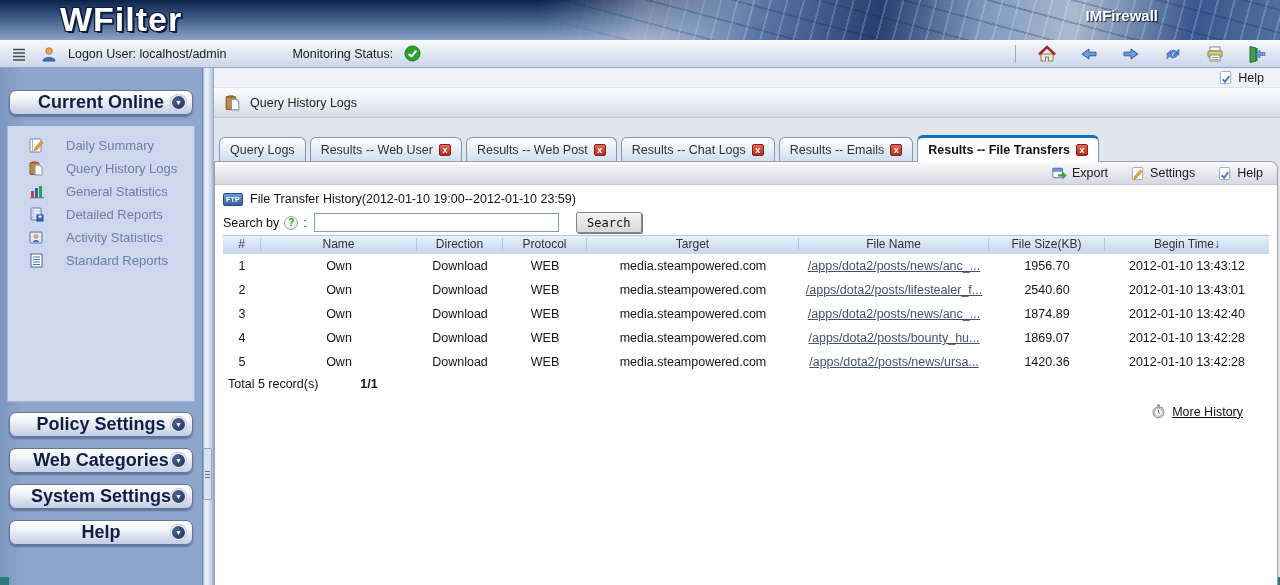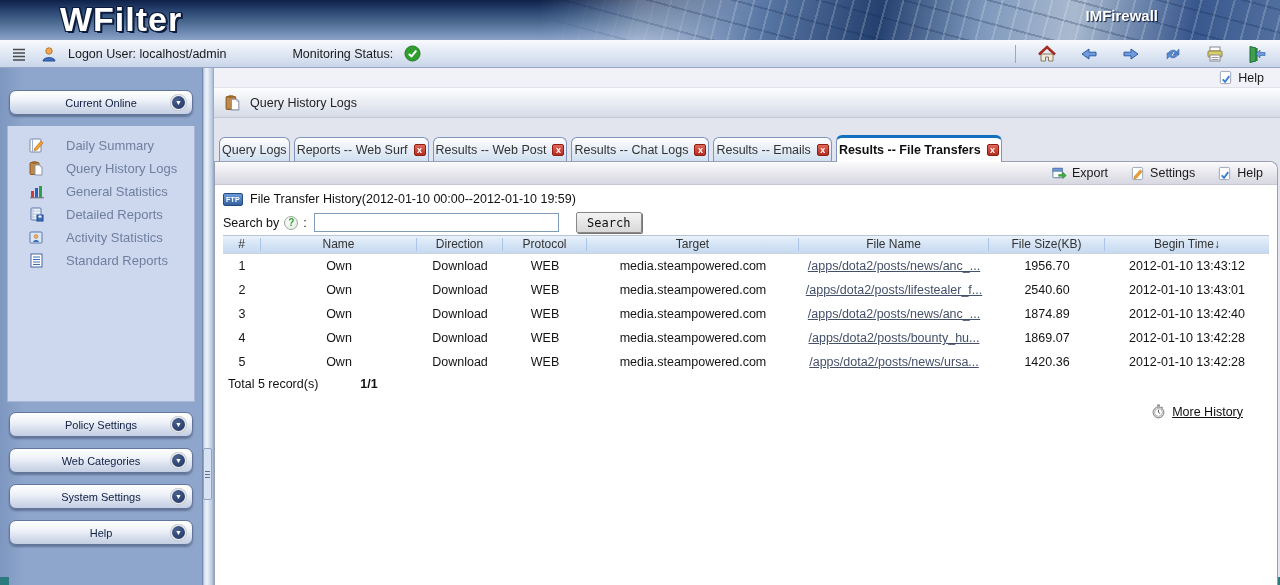--- a/index.html
+++ b/index.html
@@ -29,41 +29,41 @@
 .ico-flip{transform:scaleX(-1);}
 
 
 .main{display:flex;height:517px;}
 
 
 .sidebar{width:202px;background:linear-gradient(90deg,#7e97c0 0,#8ea6cb 12%,#8ea6cb 100%);padding-top:22px;}
 .sb-btn{height:25px;margin:0 9px 11px;border:1px solid #63759a;border-radius:7px;
   background:linear-gradient(180deg,#ffffff 0%,#eef2f8 40%,#d4dceb 75%,#c3cfe4 100%);
   box-shadow:0 2px 2px rgba(20,30,60,.35);display:flex;align-items:center;justify-content:center;position:relative;cursor:pointer;}
-.sb-btn .lbl{font-size:11px;font-weight:normal;color:#0e1e44;}
+.sb-btn .lbl{font-size:18px;font-weight:bold;color:#0e1e44;}
 .chev{position:absolute;right:5px;top:3px;width:17px;height:17px;border-radius:50%;background:#f2f5fa;box-shadow:inset 0 0 2px rgba(0,0,0,.45);display:flex;align-items:center;justify-content:center;cursor:pointer;}
 .chev i{font-style:normal;width:13px;height:13px;border-radius:50%;background:radial-gradient(circle at 35% 30%,#4a628f,#1d3260);color:#fff;font-size:7px;line-height:13px;text-align:center;}
 .sb-body{margin:0 7px 10px;background:#cdd7ee;border:1px solid #a8b6d6;border-top:none;height:276px;padding-top:8px;}
 .sb-item{display:flex;align-items:center;gap:21px;padding:3px 0 3px 20px;cursor:pointer;}
 .sb-item .lbl{font-size:13px;color:#6f7f9e;}
 
 
 .splitter{width:12px;background:linear-gradient(90deg,#5a6f96 0,#cfdcee 2px,#eef3fa 5px,#b9c9e0 10px,#8fa3c4 12px);position:relative;cursor:col-resize;}
 .grip{position:absolute;top:380px;left:1px;width:9px;height:52px;background:#d7e2f2;border:1px solid #8fa3c4;border-radius:2px;display:flex;flex-direction:column;align-items:center;justify-content:center;gap:2px;}
 .grip b{width:5px;height:1px;background:#5a6f96;}
 
 
 .content{flex:1;display:flex;flex-direction:column;background:#e2e5ee;min-width:0;}
 .help-strip{height:20px;background:#f0f2f8;display:flex;align-items:center;justify-content:flex-end;padding-right:16px;border-bottom:1px solid #e0e2ea;}
 .act{display:flex;align-items:center;gap:5px;font-size:12.5px;color:#1a1a1a;cursor:pointer;white-space:nowrap;}
 .crumb-bar{height:30px;background:linear-gradient(180deg,#fcfdfe 0%,#e8ebf2 55%,#d5dae6 100%);border-bottom:1px solid #c2c8d6;display:flex;align-items:center;gap:8px;padding-left:10px;font-size:12.5px;color:#222;}
 
 
 .tab-strip{height:43px;display:flex;align-items:flex-end;gap:4px;padding-left:5px;position:relative;z-index:2;}
-.tab{height:24px;display:flex;align-items:center;gap:6px;padding:0 2px;border:1px solid #7e95bd;border-bottom:none;border-radius:6px 6px 0 0;
+.tab{height:24px;display:flex;align-items:center;gap:6px;padding:0 10px;border:1px solid #7e95bd;border-bottom:none;border-radius:6px 6px 0 0;
   background:linear-gradient(180deg,#ffffff 0%,#e7eef7 50%,#cfdff0 100%);font-size:12.5px;color:#333;cursor:pointer;white-space:nowrap;}
 .tab.active{height:27px;background:#fff;border-top:3px solid #1271bf;font-weight:bold;color:#101010;margin-bottom:-1px;}
 .tclose{width:12px;height:12px;border-radius:2px;background:linear-gradient(180deg,#e06a5a,#b52b20);border:1px solid #8e1d14;color:#fff;font-size:9px;line-height:10px;text-align:center;font-weight:bold;cursor:pointer;}
 
 
 .panel{flex:1;margin-right:2px;background:#fff;border:1px solid #9aa0b2;border-bottom:none;border-radius:0 8px 0 0;display:flex;flex-direction:column;min-height:0;position:relative;z-index:1;}
 .panel-head{height:23px;background:linear-gradient(180deg,#fbfbfc 0%,#e8e8ee 50%,#d6d7e0 100%);border-bottom:1px solid #c6c8d4;border-radius:0 8px 0 0;display:flex;align-items:center;justify-content:flex-end;gap:22px;padding-right:14px;}
 .panel-body{flex:1;padding:3px 8px;font-size:12.5px;}
 .title-row{height:22px;display:flex;align-items:center;gap:7px;color:#111;}
 .ftp-badge{width:20px;height:13px;background:linear-gradient(180deg,#6f9bd8,#35629e);border:1px solid #244a80;border-radius:2px;color:#fff;font-size:7px;font-weight:bold;display:flex;align-items:center;justify-content:center;letter-spacing:.3px;}
@@ -292,21 +292,21 @@
           </svg>
       </span>
       <span>Query History Logs</span>
     </div>
 
     <div class="tab-strip">
       <div class="tab">
         <span>Query Logs</span>
       </div>
       <div class="tab">
-        <span>Reports -- Web Surf</span>
+        <span>Results -- Web User</span>
         <span class="tclose">x</span>
       </div>
       <div class="tab">
         <span>Results -- Web Post</span>
         <span class="tclose">x</span>
       </div>
       <div class="tab">
         <span>Results -- Chat Logs</span>
         <span class="tclose">x</span>
       </div>
@@ -348,21 +348,21 @@
                 <path d="M5 10 7.5 12.5 12 6.5" stroke="#3a7fd5" stroke-width="2" fill="none"></path>
               </svg>
           </span>
           <span>Help</span>
         </span>
       </div>
 
       <div class="panel-body">
         <div class="title-row">
           <span class="ftp-badge">FTP</span>
-          <span>File Transfer History(2012-01-10 00:00--2012-01-10 19:59)</span>
+          <span>File Transfer History(2012-01-10 19:00--2012-01-10 23:59)</span>
         </div>
 
         <div class="search-row">
           <span>Search by</span>
           <span class="qico">?</span>
           <span>:</span>
           <input class="search-input" value="" style="">
           <button class="search-btn">Search</button>
         </div>
 

